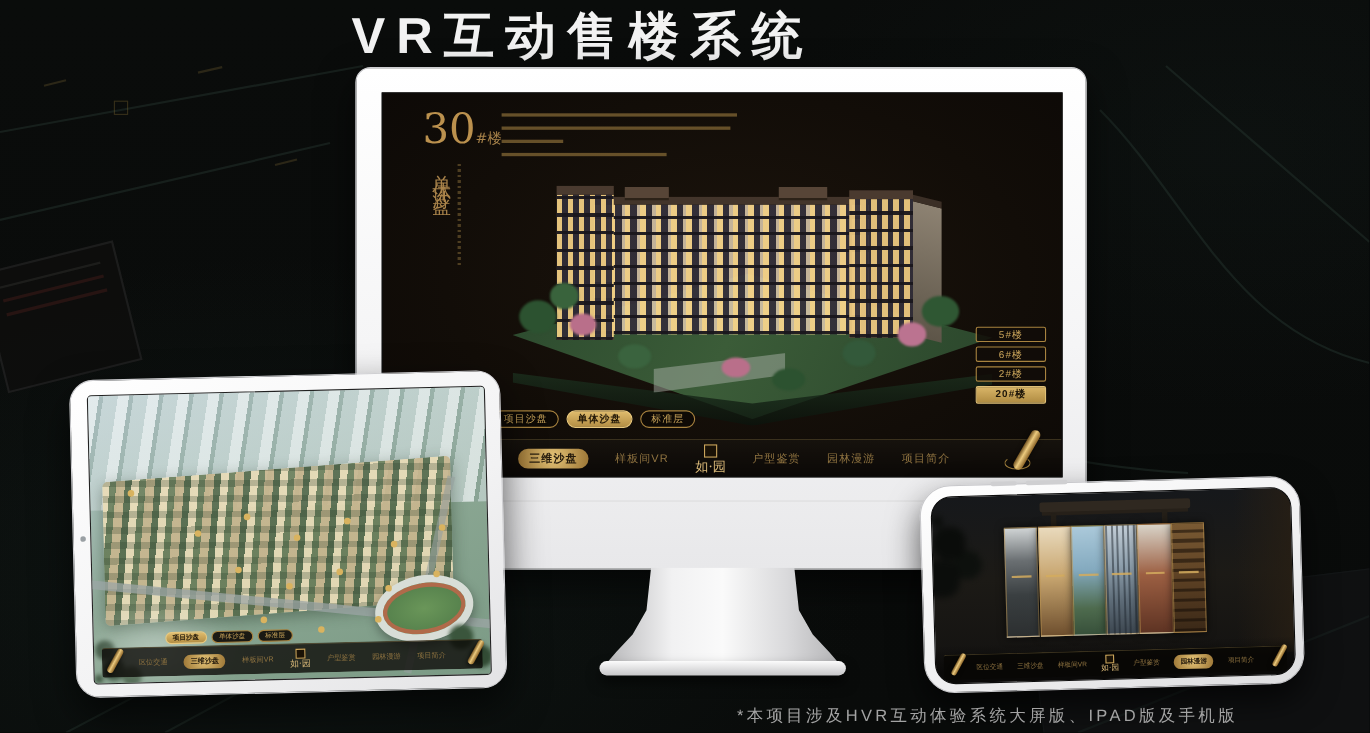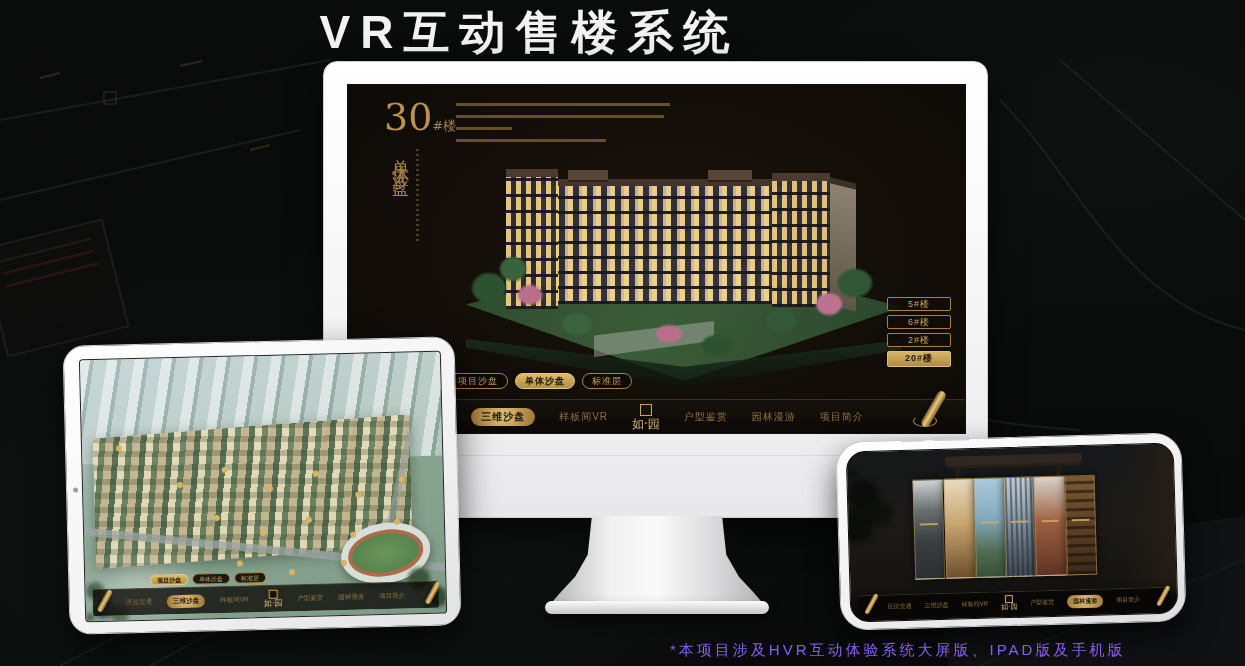--- a/index.html
+++ b/index.html
@@ -17,21 +17,21 @@
   .bg-plaque{left:-8px;top:232px;width:122px;height:108px;background:#0e0e0d;
       border:2px solid #202020;transform:rotate(-14deg);opacity:.85;}
   .bg-plaque i{display:block;height:3px;margin:10px 14px 0;background:#3a1a18;opacity:.7;}
   .bg-plaque i:first-child{background:#2a2a26;height:2px;margin-top:14px;}
   .bg-photo{right:-30px;bottom:-20px;width:330px;height:150px;background:#141719;
       transform:rotate(-7deg);opacity:.55;border:1px solid #1d2123;}
 
   
   #page-title{left:0;top:2px;width:1035px;text-align:center;color:#f2f2f2;
       font-size:46px;font-weight:bold;letter-spacing:10px;padding-left:24px;box-sizing:border-box;}
-  #footnote{left:670px;top:641px;color:#8b5cf6;font-size:15px;letter-spacing:3px;text-align:right;}
+  #footnote{left:670px;top:641px;color:#a3a3a3;font-size:15px;letter-spacing:3px;text-align:right;}
 
   
   #monitor{left:323px;top:61px;width:663px;height:455px;border-radius:14px;
       background:linear-gradient(180deg,#ffffff 0%,#f5f5f6 55%,#e8e8ea 100%);
       border:1px solid #cdcdd0;box-shadow:0 14px 34px rgba(0,0,0,.6);}
   #monitor .seam{left:0;right:0;top:393px;height:1px;background:#dcdcde;}
   #mon-screen{left:23px;top:22px;width:617px;height:348px;background:#0d0a07;overflow:hidden;
       border:1px solid #111;}
   #mon-screen .screen-bg{left:0;top:0;right:0;bottom:0;
       background:radial-gradient(480px 300px at 52% 48%, #1c140c 0%, #120d08 55%, #0b0806 100%);}

